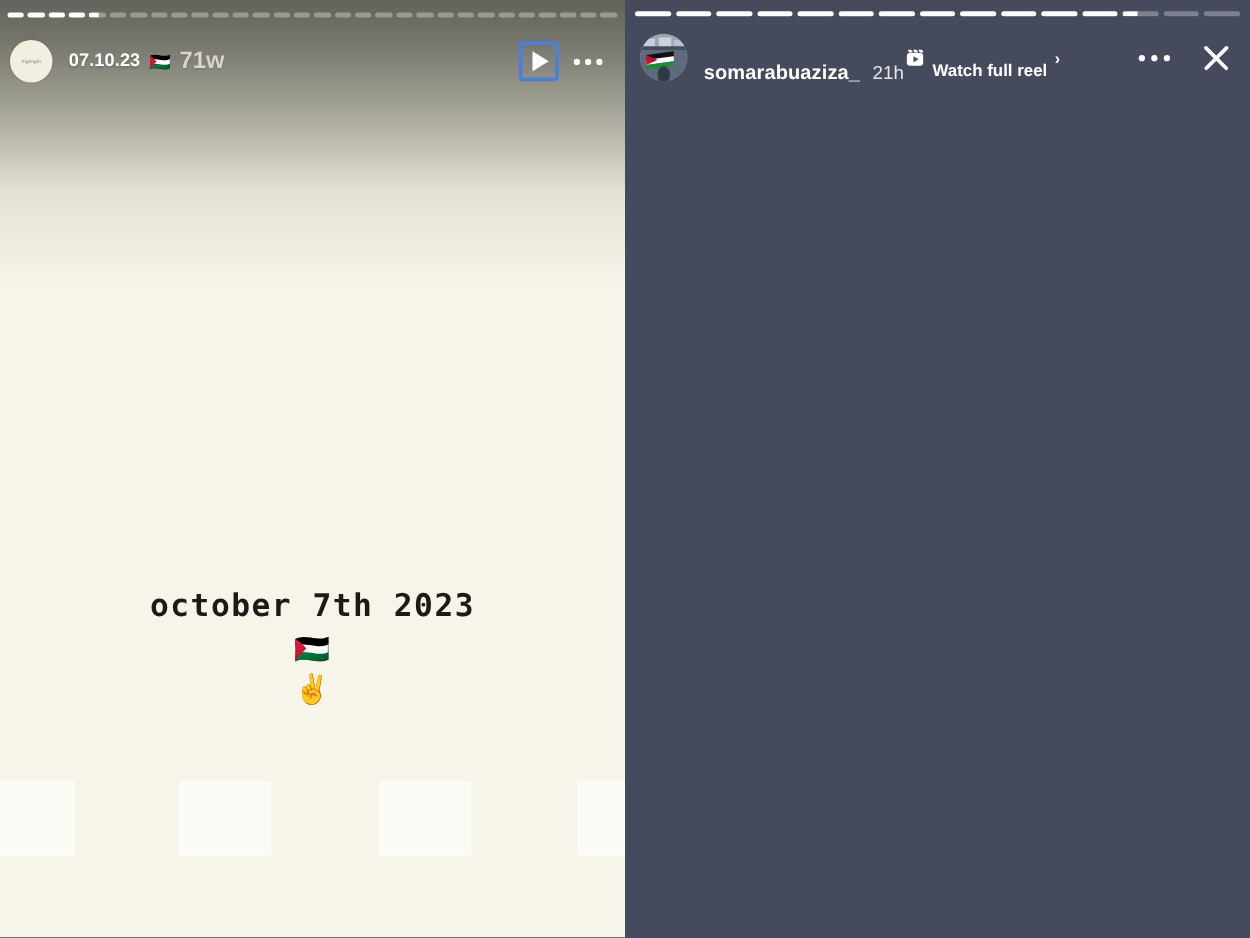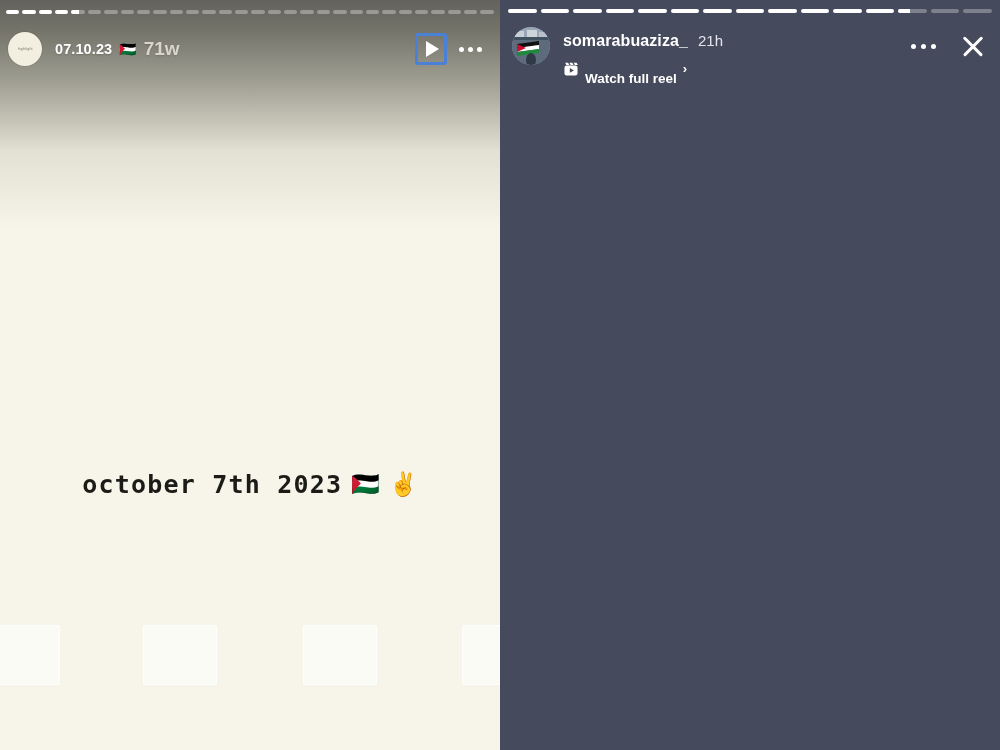--- a/index.html
+++ b/index.html
@@ -90,21 +90,21 @@
   }
   #left-more {
     display:flex; gap:4px; align-items:center;
     padding:6px 4px;
   }
   #left-more i { width:5px; height:5px; border-radius:50%; background:#ffffff; display:block; }
 
   #left-caption {
     position:absolute; left:0; top:470px; width:500px;
     text-align:center; z-index:3;
-    display:flex; align-items:center; justify-content:center; gap:9px;
+    display:flex; align-items:center; justify-content:center; gap:9px;flex-direction:column;
   }
   #left-caption .ctext {
     font-family:"DejaVu Sans Mono", monospace;
     font-weight:bold;
     font-size:25px;
     color:#1b1b18;
     letter-spacing:1.2px;
   }
   #left-caption .cemoji { font-size:23px; line-height:1; }
 
@@ -141,21 +141,21 @@
 
   #right-header {
     position:absolute; left:0; top:22px; width:500px; height:48px;
     display:flex; align-items:center; padding:0 14px 0 12px; z-index:6;
   }
   #right-avatar {
     width:38px; height:38px; border-radius:50%;
     flex:0 0 auto; overflow:hidden; position:relative;
     background:#6f7b8c;
   }
-  #right-userblock { margin-left:13px; display:flex; flex-direction:column; gap:1px; }
+  #right-userblock { margin-left:13px; display:flex; flex-direction:row; gap:1px; }
   #right-line1 { display:flex; align-items:baseline; gap:10px; }
   #right-username { color:#ffffff; font-size:16px; font-weight:bold; letter-spacing:0.1px; }
   #right-time { color:#e3e5ea; font-size:15px;margin-top:26px; }
   #right-line2 { display:flex; align-items:center; gap:6px; }
   #right-reel-label { color:#ffffff; font-size:13.5px; font-weight:bold;margin-top:20px; }
   #right-chevron { color:#ffffff; font-size:13px; font-weight:bold; }
   #right-actions { margin-left:auto; display:flex; align-items:center; gap:24px; }
   #right-more { display:flex; gap:5px; align-items:center; }
   #right-more i { width:5px; height:5px; border-radius:50%; background:#ffffff; display:block; }
   #close-icon { width:26px; height:26px; position:relative; }

